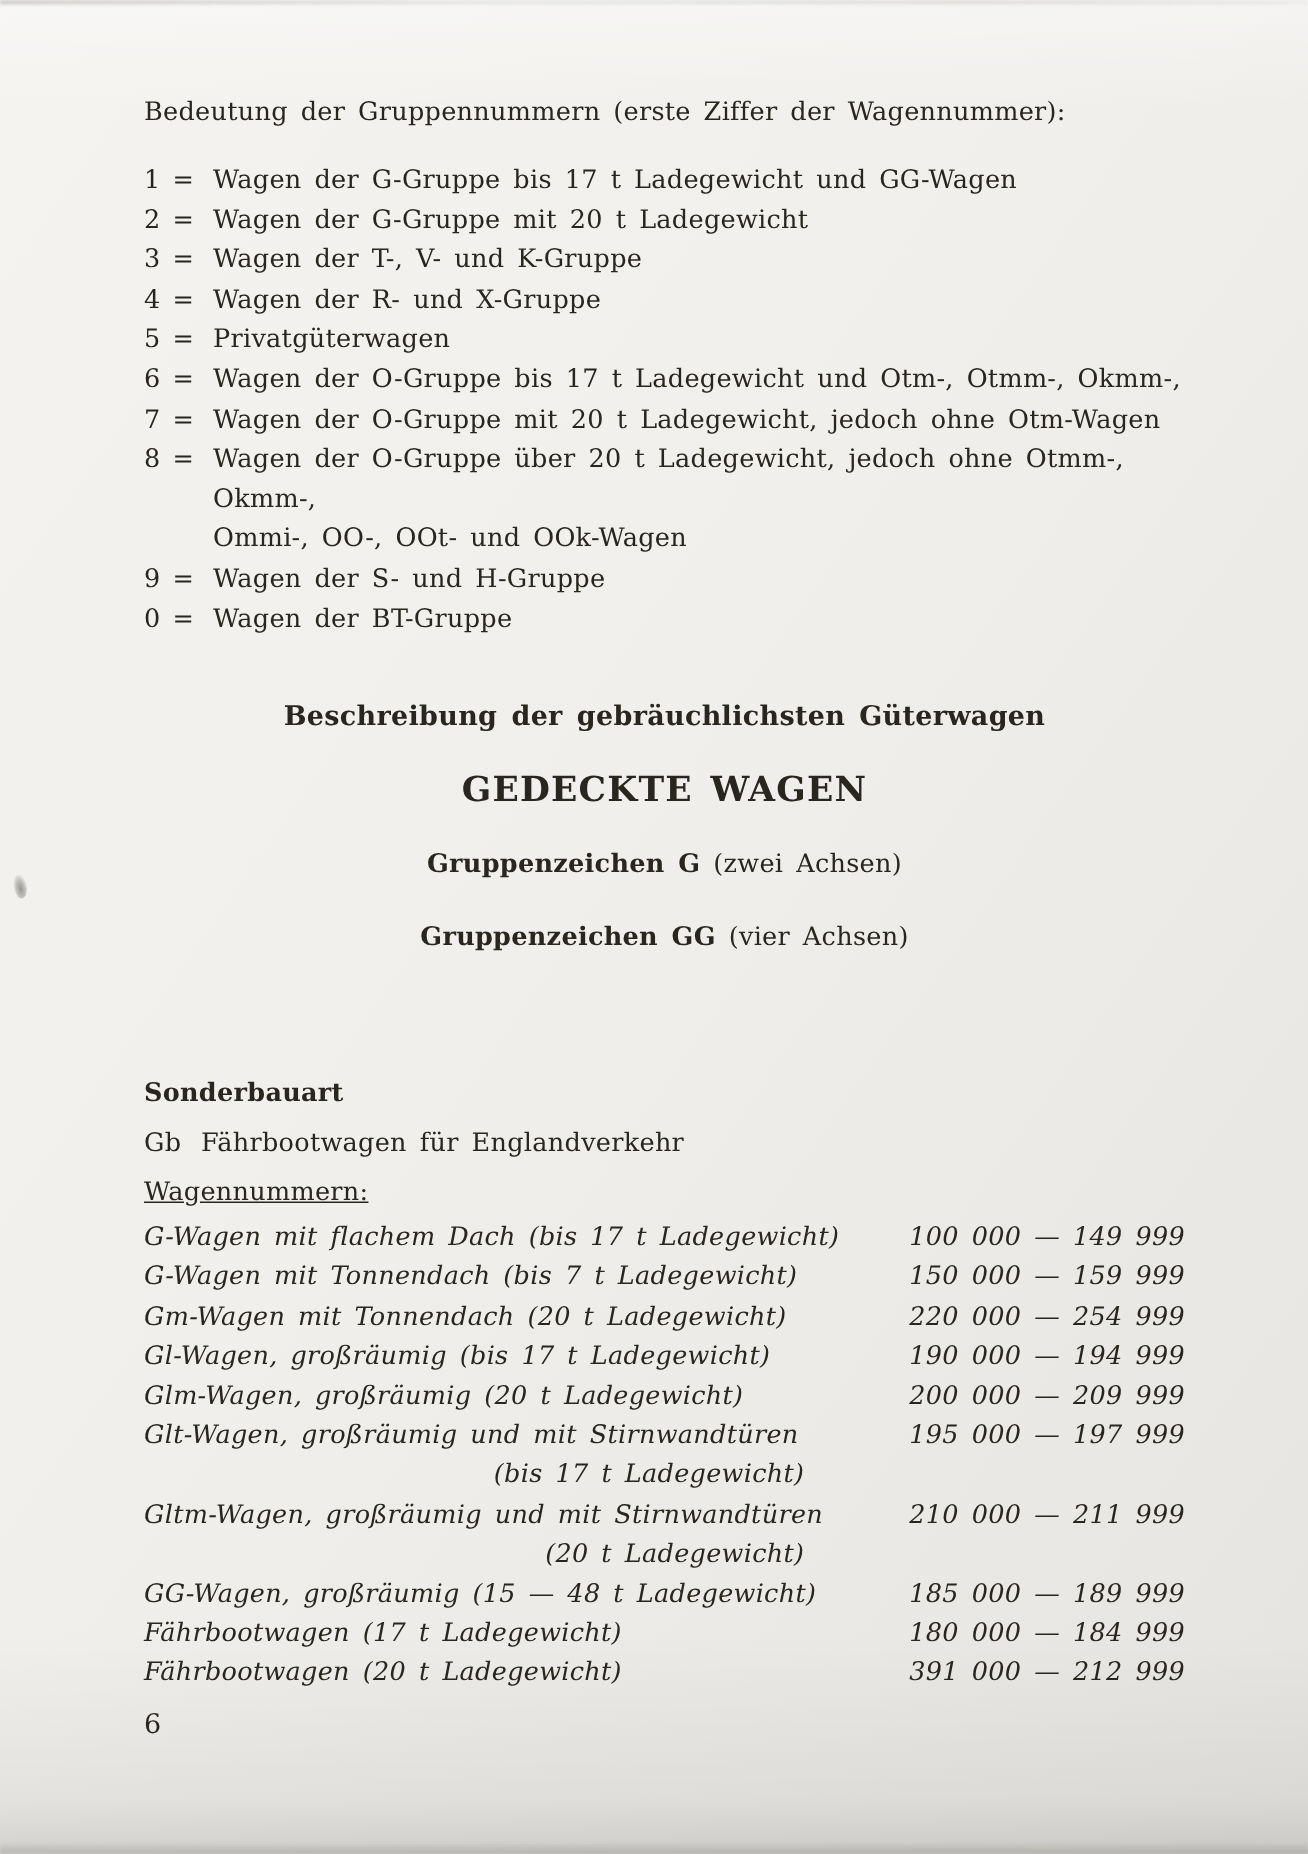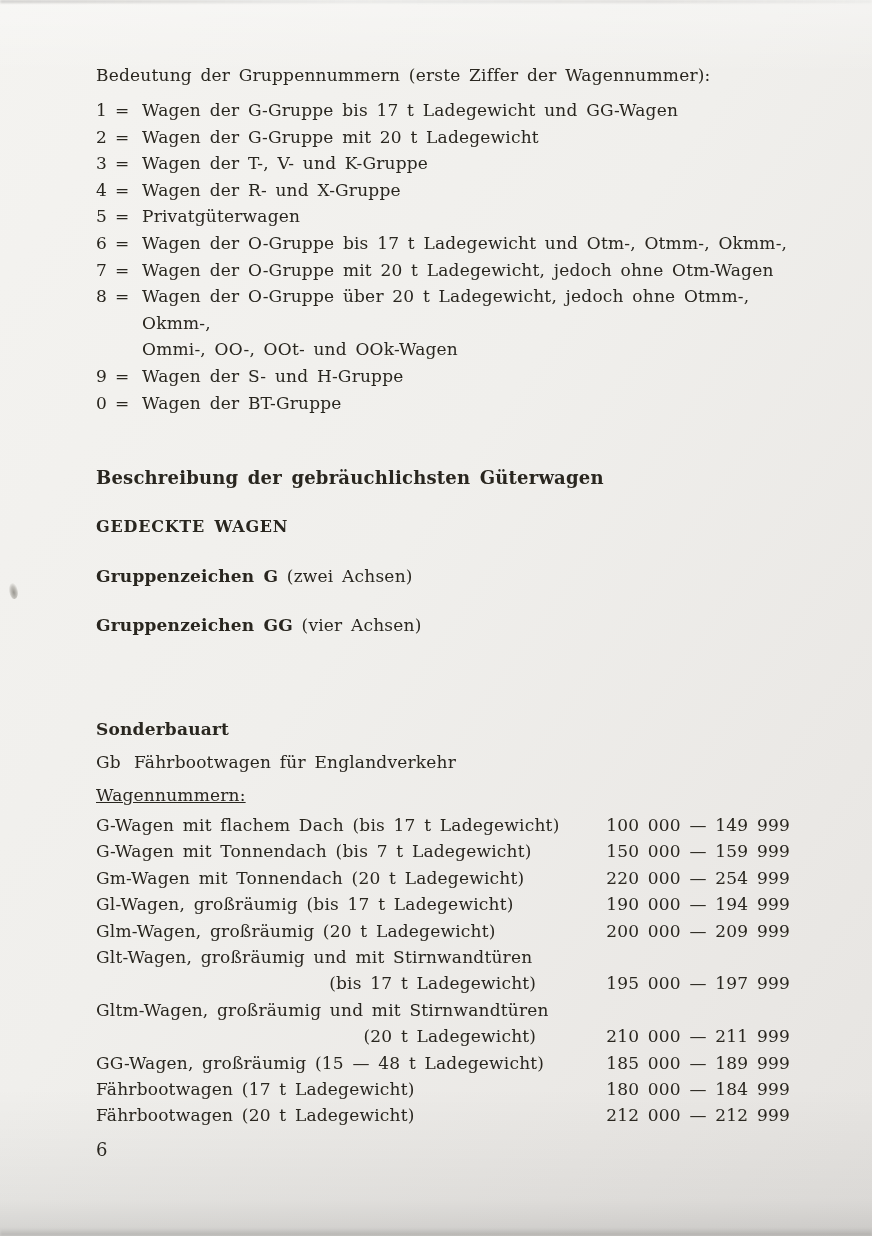--- a/index.html
+++ b/index.html
@@ -27,44 +27,44 @@
     background:linear-gradient(to bottom, rgba(0,0,0,0) 0%, rgba(60,58,54,0.18) 100%);
     filter:blur(1px);}
   .ink-blot{position:absolute;left:9px;top:583px;width:9px;height:16px;
     background:radial-gradient(ellipse at 50% 60%, rgba(80,76,66,0.55) 0%, rgba(110,106,96,0.35) 45%, rgba(140,136,126,0) 75%);
     border-radius:50% 40% 55% 45%;transform:rotate(-12deg);}
 
   .content{position:absolute;left:96px;width:694px;}
 
   
   .legend{top:62px;}
-  .legend-heading{line-height:27px;margin-bottom:8px;}
+  .legend-heading{line-height:27px;margin-bottom:18px;}
   .legend-item{display:flex;line-height:26.6px;align-items:flex-start;}
   .legend-digit{flex:0 0 19px;}
   .legend-eq{flex:0 0 27px;}
   .legend-text{flex:1;}
   .legend-text div:empty{display:none;}
 
   
-  .headings{top:467px;}
+  .headings{top:467px;text-align:center;}
   .headings > div{height:22px;margin-bottom:27px;line-height:22px;}
   .title-main{font-size:18px;}
-  .title-cat{font-size:16px;letter-spacing:0.8px;}
+  .title-cat{font-size:23px;letter-spacing:0.8px;}
 
   .paragraph{top:641px;line-height:26.8px;text-align:justify;}
 
   .sonderbauart{top:719px;text-align:left;}
 
   .gb-line{top:752px;display:flex;align-items:center;}
   .gb-code{flex:0 0 38px;}
 
   .wagennummern{top:785px;text-decoration:underline;}
 
   .wtable{top:812px;}
-  .t-row{display:flex;align-items:flex-end;line-height:26.4px;}
+  .t-row{display:flex;align-items:flex-start;line-height:26.4px;font-style:italic;}
   .t-label{flex:1;}
   .t-sub{text-align:right;padding-right:70px;}
   .t-sub:empty{display:none;}
   .t-range{flex:0 0 160px;text-align:right;white-space:nowrap;}
 
   .page-num{top:1139px;font-size:18px;}
 </style>
 </head>
 <body>
 
@@ -221,19 +221,19 @@
     <div class="t-row">
       <div class="t-label">
           <div>Fährbootwagen (17 t Ladegewicht)</div>
         </div>
       <div class="t-range">180 000 — 184 999</div>
     </div>
     <div class="t-row">
       <div class="t-label">
           <div>Fährbootwagen (20 t Ladegewicht)</div>
         </div>
-      <div class="t-range">212 000 — 212 999</div>
+      <div class="t-range">391 000 — 212 999</div>
     </div>
   </section>
 
   <div class="content page-num">6</div>
 
 </div>
 
 </body></html>

